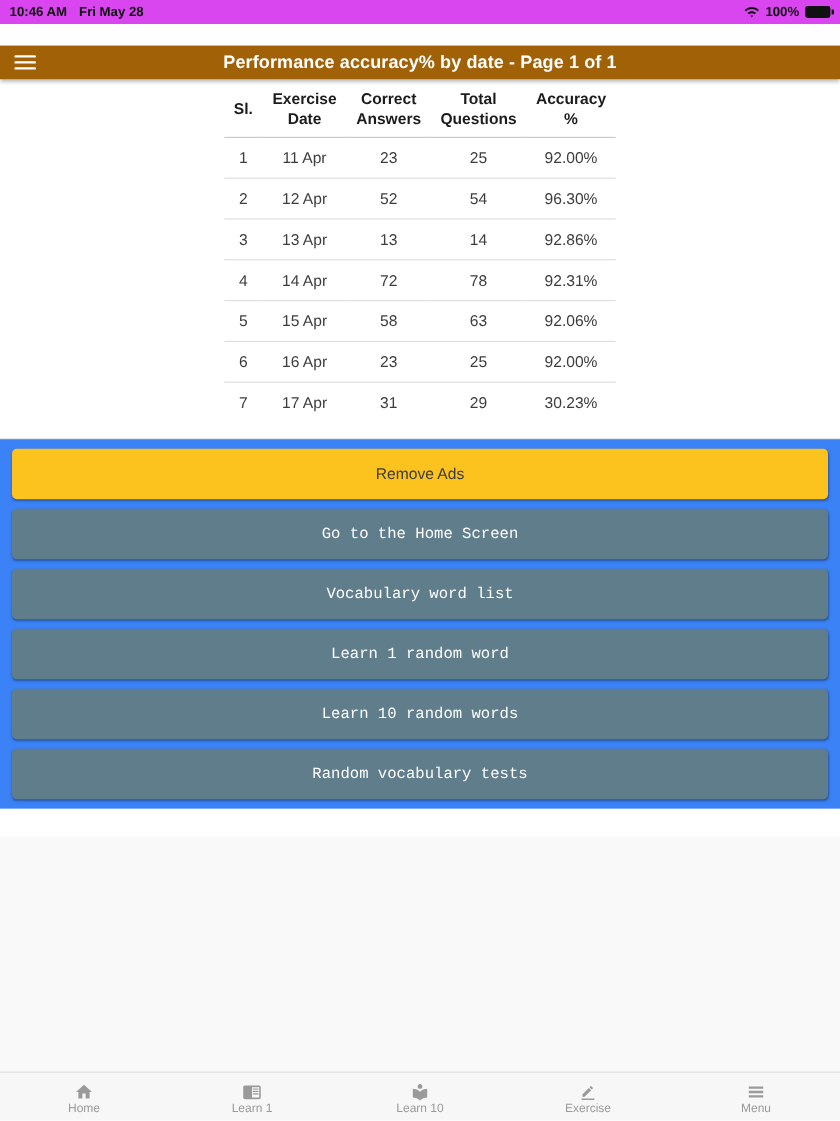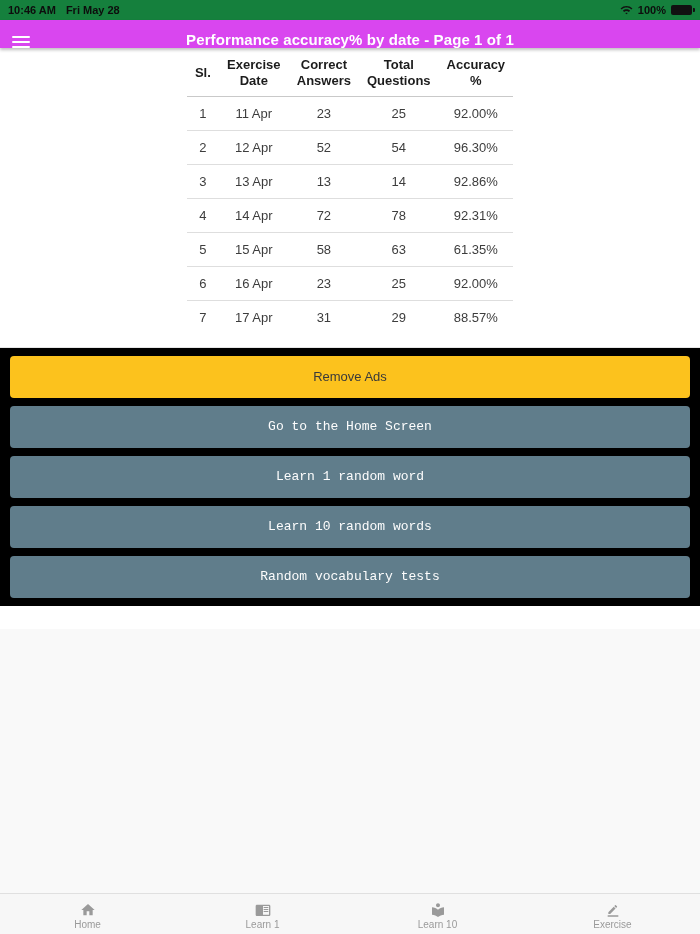--- a/index.html
+++ b/index.html
@@ -6,40 +6,41 @@
   html, body { background: #ffffff; }
   body { font-family: "Liberation Sans", "DejaVu Sans", sans-serif; }
   .screen {
     width: 700px; height: 934px;
     display: flex; flex-direction: column;
     overflow: hidden; background: #ffffff; position: relative;
   }
 
   
   .statusbar {
-    height: 20px; background: #15803d; color: #0d0d0d;
+    height: 20px; background: #d946ef; color: #0d0d0d;
     display: flex; align-items: center; justify-content: space-between;
     padding: 0 8px; font-size: 11px; font-weight: 700; flex: 0 0 auto;
   }
   .statusbar-left { display: flex; gap: 10px; align-items: center; }
   .statusbar-right { display: flex; gap: 5px; align-items: center; text-align: right; }
   .wifi-svg { width: 13px; height: 10px; display: block; }
   .battery { width: 21px; height: 10px; background: #111; border-radius: 2px; position: relative; }
   .battery:after {
     content: ""; position: absolute; right: -3px; top: 3px;
     width: 2px; height: 4px; background: #111; border-radius: 0 1px 1px 0;
   }
 
   
   .appbar {
-    height: 28px; background: #d946ef; color: #fff;
-    display: flex; align-items: flex-end; flex: 0 0 auto;
+    height: 28px; background: #a16207; color: #fff;
+    display: flex; align-items: center; flex: 0 0 auto;
     padding: 0 12px; position: relative;
     box-shadow: 0 2px 3px rgba(0,0,0,0.25);
     z-index: 5;
+    margin-top: 18px;
   }
   .hamburger { width: 18px; display: flex; flex-direction: column; gap: 3px; cursor: pointer; }
   .hamburger span { display: block; height: 2px; background: #fff; border-radius: 1px; }
   .appbar-title {
     position: absolute; left: 0; right: 0; text-align: center;
     font-size: 15px; font-weight: 700; letter-spacing: 0.1px;
   }
 
   
   .table-wrap { padding-top: 6px; display: flex; justify-content: center; background: #fff; }
@@ -56,21 +57,21 @@
   table.perf tr:last-child td { border-bottom: none; }
   .col-sl { min-width: 28px; }
   .col-date { min-width: 70px; }
   .col-correct { min-width: 70px; }
   .col-total { min-width: 76px; }
   .col-acc { min-width: 72px; }
 
   .full-divider { border-top: 1px solid #e6e6e6; margin-top: 13px; }
 
   
-  .buttons { padding: 8px 10px 0 10px; background: #000000; }
+  .buttons { padding: 8px 10px 0 10px; background: #3b82f6; }
   .btn {
     width: 100%; height: 42px; margin-bottom: 8px;
     display: flex; align-items: center; justify-content: center;
     border: none; border-radius: 4px; cursor: pointer;
     font-family: "Liberation Sans", "DejaVu Sans", sans-serif;
     font-size: 13px;
     box-shadow: 0 1px 2px rgba(0,0,0,0.35);
   }
   .btn-ads { background: #FCC21D; color: #3a3a3a; }
   .btn-slate { background: #607D8B; color: #fdfdfd; font-family: Liberation Mono, monospace; }
@@ -162,45 +163,46 @@
           <td>14 Apr</td>
           <td>72</td>
           <td>78</td>
           <td>92.31%</td>
         </tr>
         <tr>
           <td>5</td>
           <td>15 Apr</td>
           <td>58</td>
           <td>63</td>
-          <td>61.35%</td>
+          <td>92.06%</td>
         </tr>
         <tr>
           <td>6</td>
           <td>16 Apr</td>
           <td>23</td>
           <td>25</td>
           <td>92.00%</td>
         </tr>
         <tr>
           <td>7</td>
           <td>17 Apr</td>
           <td>31</td>
           <td>29</td>
-          <td>88.57%</td>
+          <td>30.23%</td>
         </tr>
       </tbody>
     </table>
   </div>
 
   <div class="full-divider"></div>
 
   <div class="buttons">
     <button class="btn btn-ads">Remove Ads</button>
     <button class="btn btn-slate">Go to the Home Screen</button>
+    <button class="btn btn-slate">Vocabulary word list</button>
     <button class="btn btn-slate">Learn 1 random word</button>
     <button class="btn btn-slate">Learn 10 random words</button>
     <button class="btn btn-slate">Random vocabulary tests</button>
   </div>
 
   <div class="white-spacer"></div>
   <div class="gray-filler"></div>
 
   <div class="bottomnav">
     <div class="nav-item">
@@ -220,15 +222,21 @@
         <path d="M12 11.55C9.64 9.35 6.48 8 3 8v11c3.48 0 6.64 1.35 9 3.55 2.36-2.19 5.52-3.55 9-3.55V8c-3.48 0-6.64 1.35-9 3.55zM12 8c1.66 0 3-1.34 3-3s-1.34-3-3-3-3 1.34-3 3 1.34 3 3 3z"></path>
       </svg>
       <span class="nav-label">Learn 10</span>
     </div>
     <div class="nav-item">
       <svg viewBox="0 0 24 24">
         <path d="M5 15.25V18h2.75l8.1-8.1-2.75-2.75L5 15.25zM17.99 7.6c.29-.29.29-.75 0-1.04l-1.72-1.72c-.29-.29-.75-.29-1.04 0l-1.34 1.34 2.75 2.75 1.35-1.33zM4 20h16v2H4z"></path>
       </svg>
       <span class="nav-label">Exercise</span>
     </div>
+    <div class="nav-item">
+      <svg viewBox="0 0 24 24">
+        <path d="M3 5h18v3H3zm0 5.5h18v3H3zM3 16h18v3H3z"></path>
+      </svg>
+      <span class="nav-label">Menu</span>
+    </div>
   </div>
 
 </div>
 
 </body></html>

